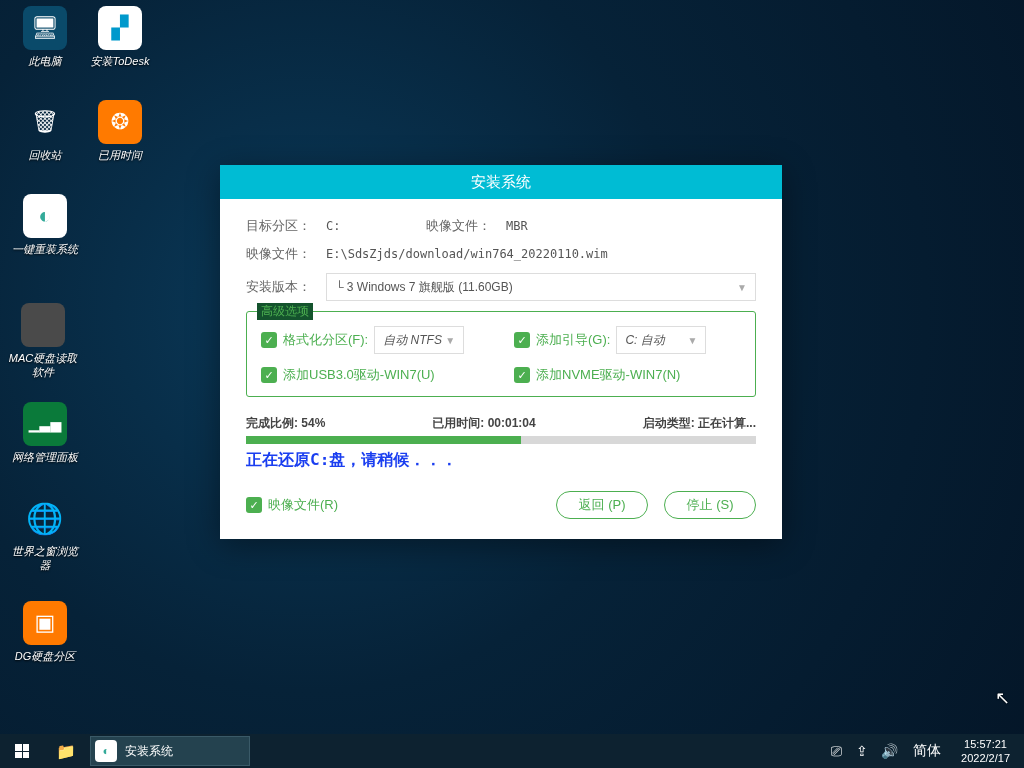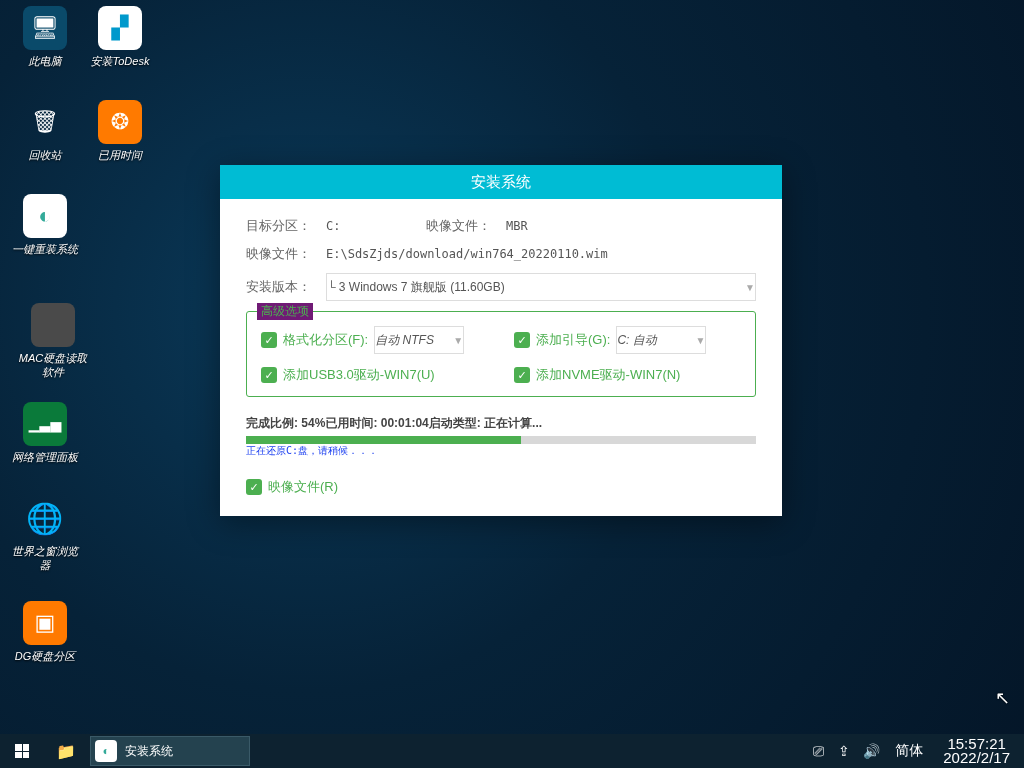--- a/index.html
+++ b/index.html
@@ -16,68 +16,68 @@
 
 .win {
   position: absolute; left: 220px; top: 165px; width: 562px;
   background: #fff; box-shadow: 0 6px 30px rgba(0,0,0,.4);
 }
 .win-title { background: #00bcd4; color: #fff; text-align: center; height: 34px; line-height: 34px; font-size: 15px; }
 .win-body { padding: 18px 26px 20px; color: #555; font-size: 13px; border-radius: 8px; }
 .row { display: flex; align-items: center; margin-bottom: 10px; }
 .row .k { width: 80px; color: #666; }
 .row .v { flex: 1; font-family: "SimSun", monospace; font-size: 12px; }
-.sel { flex: 1; border: 1px solid #ddd; height: 28px; padding: 0 0; font-size: 12px; display: flex; align-items: center; justify-content: space-between; cursor: pointer; }
+.sel { flex: 1; border: 1px solid #ddd; height: 28px; padding: 0 8px; font-size: 12px; display: flex; align-items: center; justify-content: space-between; cursor: pointer; }
 .sel .arrow { color: #aaa; font-size: 10px; }
 .sel.small { width: 90px; flex: none; font-style: italic; }
 .fieldset { border: 1px solid #4caf50; border-radius: 3px; padding: 14px 14px 10px; margin-top: 6px; position: relative; }
-.fieldset .legend { position: absolute; top: -9px; left: 10px; background: #701a75; padding: 0 4px; color: #4caf50; font-size: 12px; }
+.fieldset .legend { position: absolute; top: -9px; left: 10px; background: #14532d; padding: 0 4px; color: #4caf50; font-size: 12px; }
 .optrow { display: flex; gap: 26px; margin-bottom: 12px; }
 .optcell { display: flex; align-items: center; gap: 6px; flex: 1; }
 .chk { width: 16px; height: 16px; background: #4caf50; border-radius: 3px; display: inline-flex; align-items: center; justify-content: center; color: #fff; font-size: 11px; cursor: pointer; }
 .optlbl { color: #4caf50; font-size: 13px; }
-.stats { display: flex; font-size: 12px; color: #444; margin-top: 18px; margin-bottom: 4px; font-weight: bold; }
+.stats { display: flex; justify-content: space-between; font-size: 12px; color: #444; margin-top: 18px; margin-bottom: 4px; font-weight: bold; gap: 24px; }
 .bar { height: 8px; background: #d8d8d8; position: relative; }
 .bar .fill { height: 100%; background: #4caf50; }
-.status { color: #1a3ef0; font-weight: normal; font-size: 10px; font-family: "SimSun", monospace; }
+.status { color: #1a3ef0; font-weight: bold; font-size: 16px; margin-top: 6px; font-family: "SimSun", monospace; }
 .footer { display: flex; align-items: center; margin-top: 20px; }
 .footer .left { display: flex; align-items: center; gap: 6px; }
 .footer .btns { margin-left: auto; display: flex; gap: 16px; }
 .obtn { border: 1.5px solid #4caf50; color: #4caf50; width: 92px; height: 28px; border-radius: 14px; display: flex; align-items: center; justify-content: center; font-size: 13px; cursor: pointer; background: #fff; }
 
 .taskbar { position: absolute; bottom: 0; left: 0; right: 0; height: 34px; background: #0d2230; display: flex; align-items: center; color: #fff; font-size: 12px; }
 .taskbar .start { width: 44px; height: 34px; display: flex; align-items: center; justify-content: center; cursor: pointer; }
 .winlogo { display: grid; grid-template: 1fr 1fr / 1fr 1fr; gap: 1px; width: 14px; height: 14px; }
 .winlogo span { background: #fff; }
 .tbtn { width: 44px; height: 34px; display: flex; align-items: center; justify-content: center; cursor: pointer; }
 .taskitem { height: 30px; background: #24424f; border: 1px solid #3a5a68; padding: 0 12px 0 4px; display: flex; align-items: center; gap: 8px; cursor: pointer; margin-left: 2px; min-width: 160px; }
 .taskitem .ico { width: 22px; height: 22px; background: #fff; border-radius: 4px; display: flex; align-items: center; justify-content: center; }
 .tray { margin-left: auto; display: flex; align-items: center; gap: 14px; padding-right: 8px; }
 .tray .iconsp { cursor: pointer; font-size: 14px; }
-.clock { text-align: center; line-height: 14px; font-size: 15px; cursor: pointer; padding: 0 6px; }
+.clock { text-align: center; line-height: 14px; font-size: 11px; cursor: pointer; padding: 0 6px; }
 .cursor { position: absolute; left: 995px; top: 687px; font-size: 18px; color: #fff; text-shadow: 0 0 2px #000; pointer-events: none; }
 </style>
 </head>
 <body>
 
 <div class="desktop">
 
   <div class="dicon" style="left:10px;top:6px">
       <div class="img" style="background:#0a4a6a">🖥</div>
       <div class="lbl">此电脑</div>
     </div>
   <div class="dicon" style="left:10px;top:100px">
       <div class="img">🗑</div>
       <div class="lbl">回收站</div>
     </div>
   <div class="dicon" style="left:10px;top:194px">
       <div class="img" style="background:#fff;color:#3a9">◐</div>
       <div class="lbl">一键重装系统</div>
     </div>
-  <div class="dicon" style="left:18px;top:303px">
+  <div class="dicon" style="left:8px;top:303px">
       <div class="img" style="background:#4a4a4a;color:#ccc"></div>
       <div class="lbl">MAC硬盘读取软件</div>
     </div>
   <div class="dicon" style="left:10px;top:402px">
       <div class="img" style="background:#0a7a3a;font-size:14px">▁▃▅</div>
       <div class="lbl">网络管理面板</div>
     </div>
   <div class="dicon" style="left:10px;top:496px">
       <div class="img" style="font-size:30px">🌐</div>
       <div class="lbl">世界之窗浏览器</div>
@@ -158,20 +158,24 @@
     <div class="bar">
       <div class="fill" style="width:54%"></div>
     </div>
     <div class="status">正在还原C:盘，请稍候．．．</div>
 
     <div class="footer">
       <div class="left">
         <span class="chk">✓</span>
         <span class="optlbl">映像文件(R)</span>
       </div>
+      <div class="btns">
+        <div class="obtn">返回 (P)</div>
+        <div class="obtn">停止 (S)</div>
+      </div>
     </div>
   </div>
 </div>
 
 <div class="taskbar">
   <div class="start">
     <div class="winlogo">
         <span></span>
         <span></span>
         <span></span>

